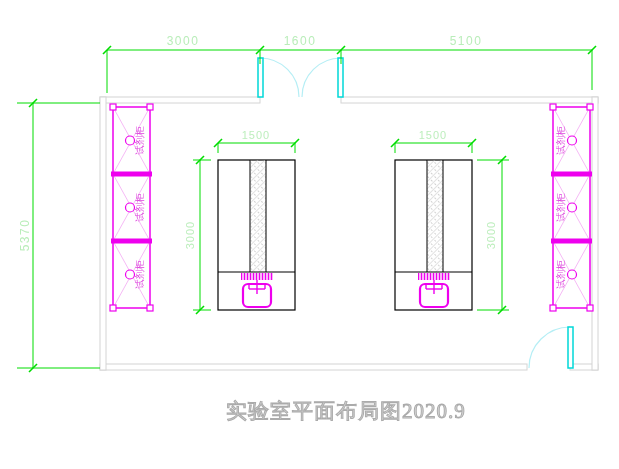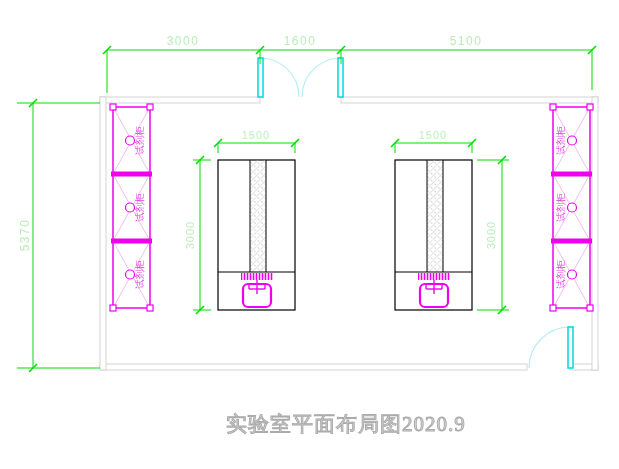--- a/index.html
+++ b/index.html
@@ -2,21 +2,21 @@
 <html><head>
 <meta charset="utf-8">
 <style>
   html,body{margin:0;padding:0;background:#fff;}
   .canvas{position:relative;width:619px;height:469px;background:#ffffff;overflow:hidden;
           font-family:"Liberation Sans", sans-serif;}
   .canvas svg{position:absolute;left:0;top:0;}
   .dim-text{fill:#b9edb9;font-size:12px;letter-spacing:1.5px;font-family:"Liberation Sans",sans-serif;}
   .dim-text-sm{fill:#bdeebd;font-size:11px;letter-spacing:1px;font-family:"Liberation Sans",sans-serif;}
   .cab-text{fill:#dd44dd;font-size:9.5px;font-family:"Liberation Sans",sans-serif;}
-  .title{position:absolute;left:226px;top:410px;width:380px;font-size:21px;
+  .title{position:absolute;left:226px;top:397px;width:380px;font-size:21px;
          color:#d9d9d9;-webkit-text-stroke:1px #ababab;letter-spacing:1px;
          font-family:"Liberation Serif", serif;white-space:nowrap;}
 </style>
 </head>
 <body>
 
 <div class="canvas">
 <svg width="619" height="469" viewBox="0 0 619 469">
   <defs>
     <pattern id="hatch" width="5" height="5" patternUnits="userSpaceOnUse" patternTransform="rotate(45)">

